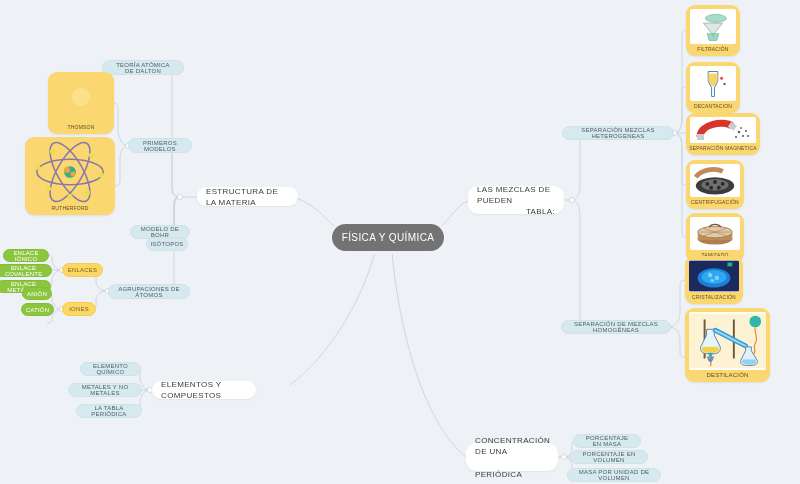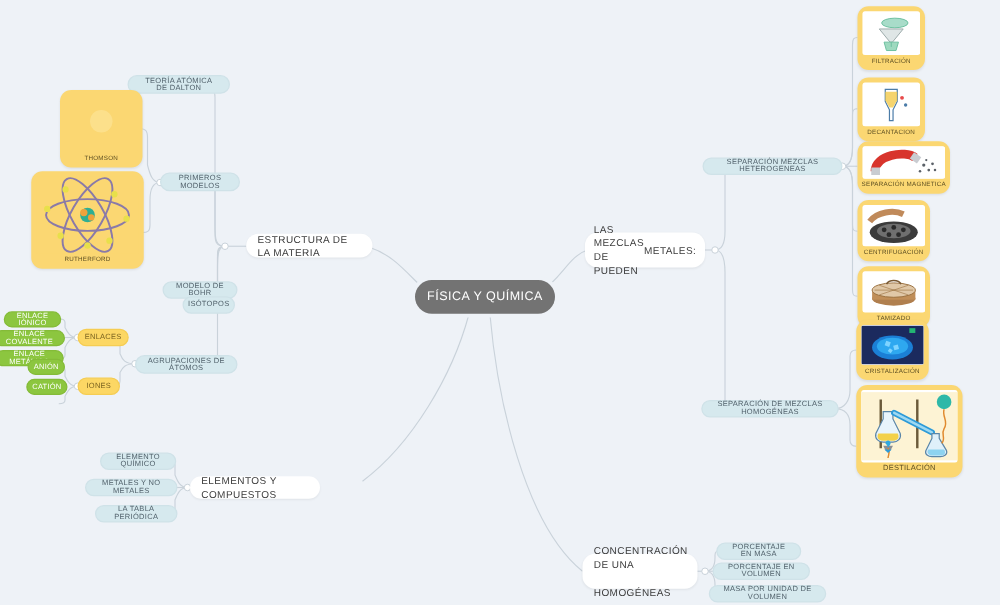--- a/index.html
+++ b/index.html
@@ -224,23 +224,23 @@
   <div class="node pale" style="left:80px;top:362px;width:61px;height:14px;">
     <span>ELEMENTO QUÍMICO</span>
   </div>
   <div class="node pale" style="left:68px;top:383px;width:74px;height:14px;">
     <span>METALES Y NO METALES</span>
   </div>
   <div class="node pale" style="left:76px;top:404px;width:66px;height:14px;">
     <span>LA TABLA PERIÓDICA</span>
   </div>
 
-  <div class="node primary" style="left:468px;top:186px;width:96px;height:28px;flex-direction:row;align-items:center;justify-content:center;">
+  <div class="node primary" style="left:468px;top:186px;width:96px;height:28px;flex-direction:column;align-items:flex-end;justify-content:center;">
     <span>LAS MEZCLAS DE PUEDEN</span>
-    <span>METALES:</span>
+    <span>TABLA:</span>
   </div>
 
   <div class="node pale" style="left:562px;top:126px;width:112px;height:14px;">
     <span>SEPARACIÓN MEZCLAS HETEROGENEAS</span>
   </div>
 
   <div class="node pale" style="left:561px;top:320px;width:110px;height:14px;">
     <span>SEPARACIÓN DE MEZCLAS HOMOGÉNEAS</span>
   </div>
 
@@ -368,21 +368,21 @@
         <path d="M68 14 C66 20 72 24 68 30 C65 35 70 38 66 42" stroke="#e08a2e" stroke-width="1.2" fill="none"></path>
         <path d="M22 46 C24 50 22 52 22 54" stroke="#e08a2e" stroke-width="1.2" fill="none"></path>
         <path d="M22 50 L19 47 L25 47 Z" fill="#2e9bd8"></path>
       </svg>
     </div>
     <div class="caption big">DESTILACIÓN</div>
   </div>
 
   <div class="node primary" style="left:466px;top:443px;width:92px;height:28px;flex-direction:column;align-items:flex-start;justify-content:center;gap:12px;">
     <span>CONCENTRACIÓN DE UNA</span>
-    <span>HOMOGÉNEAS</span>
+    <span>PERIÓDICA</span>
   </div>
   <div class="node pale" style="left:573px;top:434px;width:68px;height:14px;">
     <span>PORCENTAJE EN MASA</span>
   </div>
   <div class="node pale" style="left:570px;top:450px;width:78px;height:14px;">
     <span>PORCENTAJE EN VOLUMEN</span>
   </div>
   <div class="node pale" style="left:567px;top:468px;width:94px;height:14px;">
     <span>MASA POR UNIDAD DE VOLUMEN</span>
   </div>

